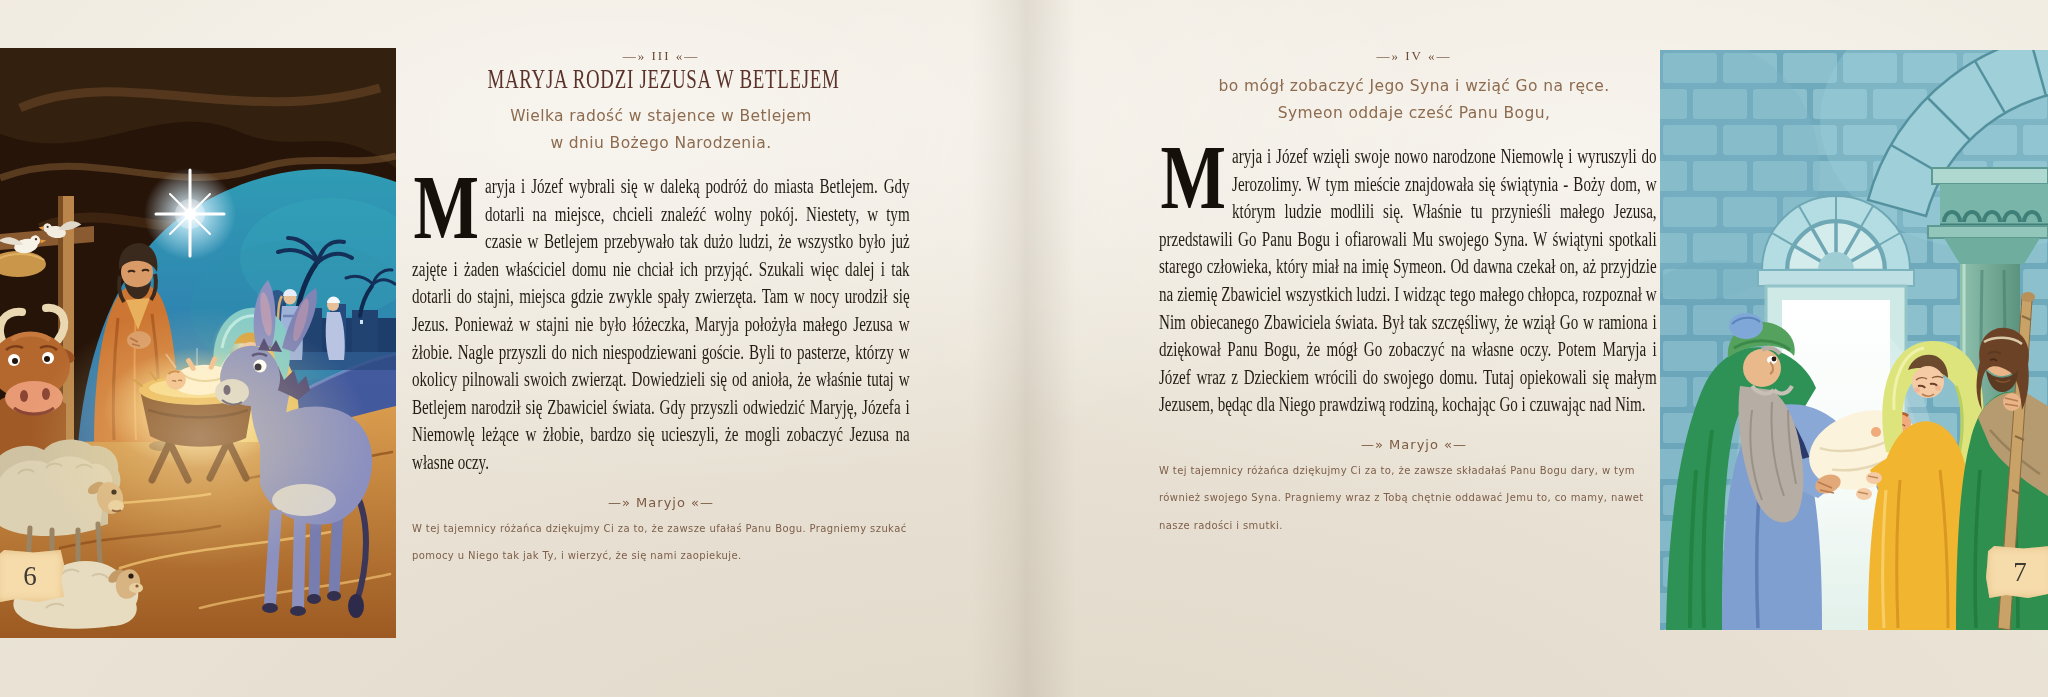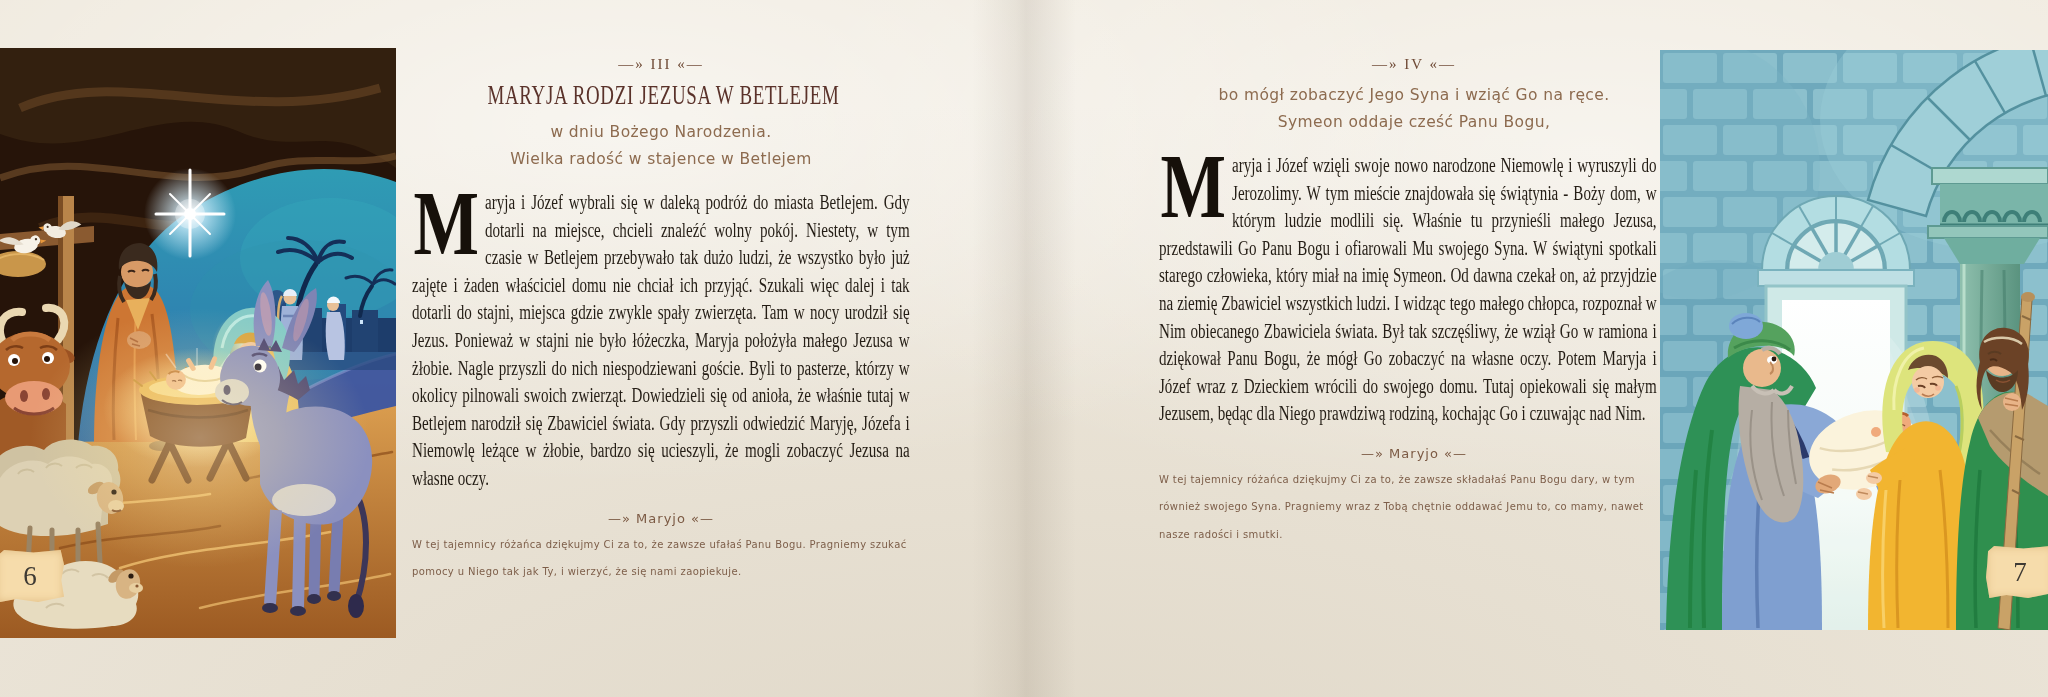--- a/index.html
+++ b/index.html
@@ -30,24 +30,24 @@
     font-family:"Liberation Serif", serif; font-size:27px; color:#3e3a34;
   }
   .badge-left{ left:-4px; top:550px; }
   .badge-right{ right:-6px; top:546px; }
 
   .text-col{ position:absolute; top:48px; text-align:center; }
   .text-col-left{ left:412px; width:498px; }
   .text-col-right{ left:1159px; width:510px; }
 
   .chapter-mark{
-    margin-top:8px; font-size:15px; letter-spacing:2px; color:#6f4a36;
+    margin-top:0; font-size:13px; letter-spacing:2px; color:#6f4a36;
     font-family:"Liberation Serif", serif;
   }
-  .chapter-title{ margin-top:7px; height:30px; color:#5a322a; }
+  .chapter-title{ height:30px; color:#5a322a; }
   .chapter-title .inner{
     display:inline-block; white-space:nowrap; font-size:27px; letter-spacing:1px;
     transform-origin:50% 50%;
   }
   .scale-l .inner{ transform:scaleX(.70); }
   .scale-r .inner{ transform:scaleX(.57); }
 
   .hand{ font-family:"DejaVu Sans", sans-serif; }
   .chapter-subtitle{
     margin-top:9px; font-size:15.5px; line-height:27px; letter-spacing:.4px; color:#8d6b4f;
@@ -363,22 +363,22 @@
     <div class="badge badge-left">
       <span>6</span>
     </div>
 
     <div class="text-col text-col-left">
       <div class="chapter-mark">—» III «—</div>
       <div class="chapter-title scale-l">
         <span class="inner">MARYJA RODZI JEZUSA W BETLEJEM</span>
       </div>
       <div class="chapter-subtitle hand">
+        <div>Wielka radość w stajence w Betlejem</div>
         <div>w dniu Bożego Narodzenia.</div>
-        <div>Wielka radość w stajence w Betlejem</div>
       </div>
       <div class="body-wrap">
         <span class="dropcap">M</span><span>aryja i Józef wybrali się w daleką podróż do miasta Betlejem. Gdy dotarli na miejsce, chcieli znaleźć wolny pokój. Niestety, w tym czasie w Betlejem przebywało tak dużo ludzi, że wszystko było już zajęte i żaden właściciel domu nie chciał ich przyjąć. Szukali więc dalej i tak dotarli do stajni, miejsca gdzie zwykle spały zwierzęta. Tam w nocy urodził się Jezus. Ponieważ w stajni nie było łóżeczka, Maryja położyła małego Jezusa w żłobie. Nagle przyszli do nich niespodziewani goście. Byli to pasterze, którzy w okolicy pilnowali swoich zwierząt. Dowiedzieli się od anioła, że właśnie tutaj w Betlejem narodził się Zbawiciel świata. Gdy przyszli odwiedzić Maryję, Józefa i Niemowlę leżące w żłobie, bardzo się ucieszyli, że mogli zobaczyć Jezusa na własne oczy.</span>
       </div>
       <div class="prayer-mark hand">—» Maryjo «—</div>
       <div class="prayer-text hand">W tej tajemnicy różańca dziękujmy Ci za to, że zawsze ufałaś Panu Bogu. Pragniemy szukać pomocy u Niego tak jak Ty, i wierzyć, że się nami zaopiekuje.</div>
     </div>
   </section>
 
   <section>

